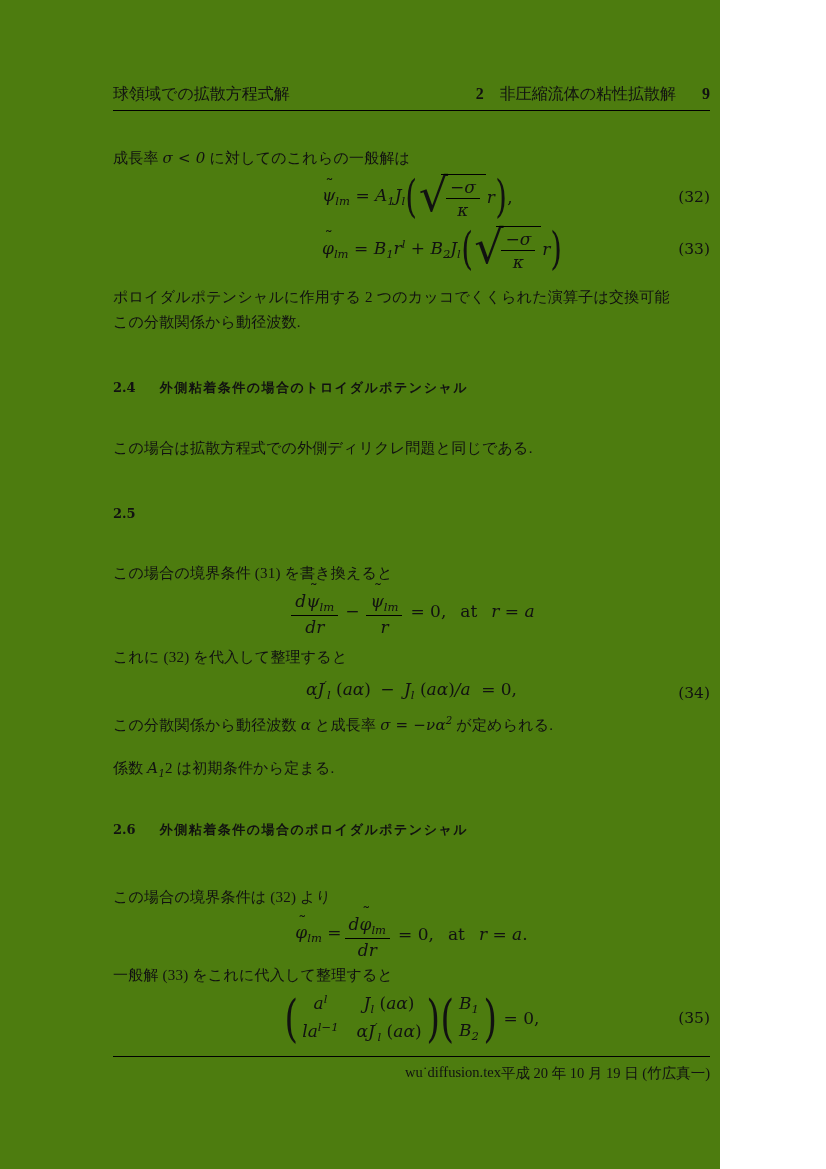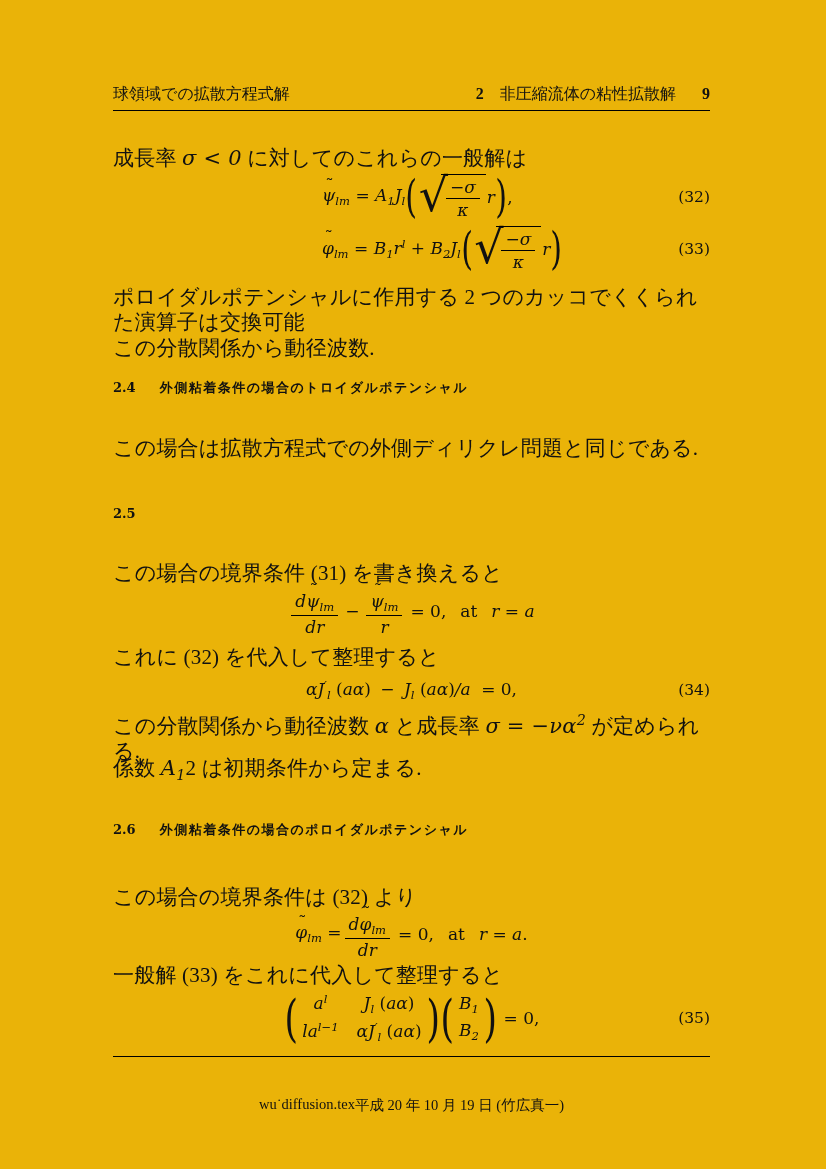--- a/index.html
+++ b/index.html
@@ -1,30 +1,30 @@
 <!DOCTYPE html>
 <html><head>
 <meta charset="utf-8">
 <style>
   html,body{margin:0;padding:0;background:#fff;}
-  .page{position:relative;width:826px;height:1169px;background:#eab308;color:#111;
+  .page{position:relative;width:720px;height:1169px;background:#4d7c0f;color:#111;
         font-family:"Liberation Serif","DejaVu Serif",serif;overflow:hidden;}
   .abs{position:absolute;}
   
   .runhead{left:113px;width:597px;top:84px;display:flex;justify-content:space-between;
            align-items:baseline;font-size:16px;}
   .gothic{font-family:"Liberation Sans","DejaVu Sans",sans-serif;}
   .rh-right{display:flex;align-items:baseline;}
   .rh-no{font-weight:bold;margin-right:16px;}
   .rh-page{font-weight:bold;margin-left:26px;}
   .rule{left:113px;width:597px;height:1px;background:#000;}
-  .foot{left:113px;width:597px;top:1064px;display:flex;justify-content:center;
-        font-size:14.5px;margin-top:32px;}
+  .foot{left:113px;width:597px;top:1064px;display:flex;justify-content:flex-end;
+        font-size:14.5px;}
   
-  .para{left:113px;width:597px;font-size:21px;line-height:25.4px;letter-spacing:0.2px;}
+  .para{left:113px;width:597px;font-size:15px;line-height:25.4px;letter-spacing:0.2px;}
   .mit{font-family:"DejaVu Serif",serif;font-style:italic;}
   .heading{left:113px;width:597px;font-size:13px;font-weight:bold;display:flex;align-items:baseline;}
   .heading .hno{font-family:"DejaVu Serif",serif;margin-right:24px;}
   .heading .htitle{font-family:Liberation Serif, serif;letter-spacing:1.5px;}
   
   .eq{left:113px;width:597px;display:flex;align-items:center;justify-content:center;
       font-family:"DejaVu Serif",serif;font-style:italic;font-size:17px;}
   .eq.alignleft{justify-content:flex-start;padding-left:209px;width:388px;}
   .up{font-style:normal;}
   .sb{font-size:68%;vertical-align:-0.35em;font-style:italic;}
@@ -146,21 +146,21 @@
     <span class="up gap14"></span>
     <span class="up">at</span>
     <span class="gap14"></span>
     <span class="nw"><span>r</span> <span class="up">=</span> <span>a</span></span>
   </div>
 
   <div class="abs para" style="top:645px;">
     <span>これに (32) を代入して整理すると</span>
   </div>
 
-  <div class="abs eq" style="top:678px;height:24px;">
+  <div class="abs eq" style="top:678px;height:24px;align-items:flex-end;">
     <span class="nw">
       <span>α</span><span>J</span><span class="sp up">′</span><span class="sb">l</span>
       <span class="up">(</span><span>aα</span><span class="up">)</span>
       <span class="up" style="margin:0 4px;">−</span>
       <span>J</span><span class="sb">l</span>
       <span class="up">(</span><span>aα</span><span class="up">)</span><span>/a</span>
       <span class="up" style="margin-left:5px;">= 0,</span>
     </span>
     <span class="eqlabel">(34)</span>
   </div>

